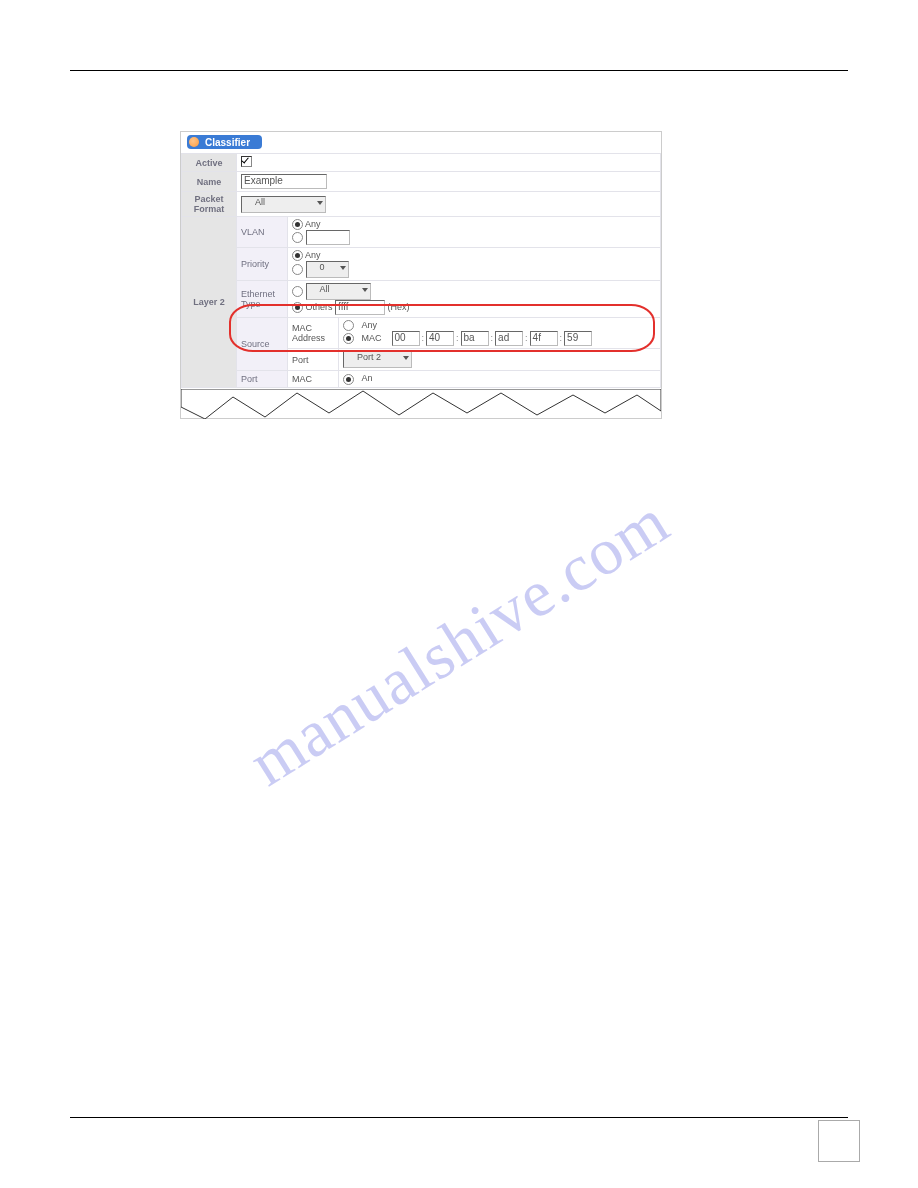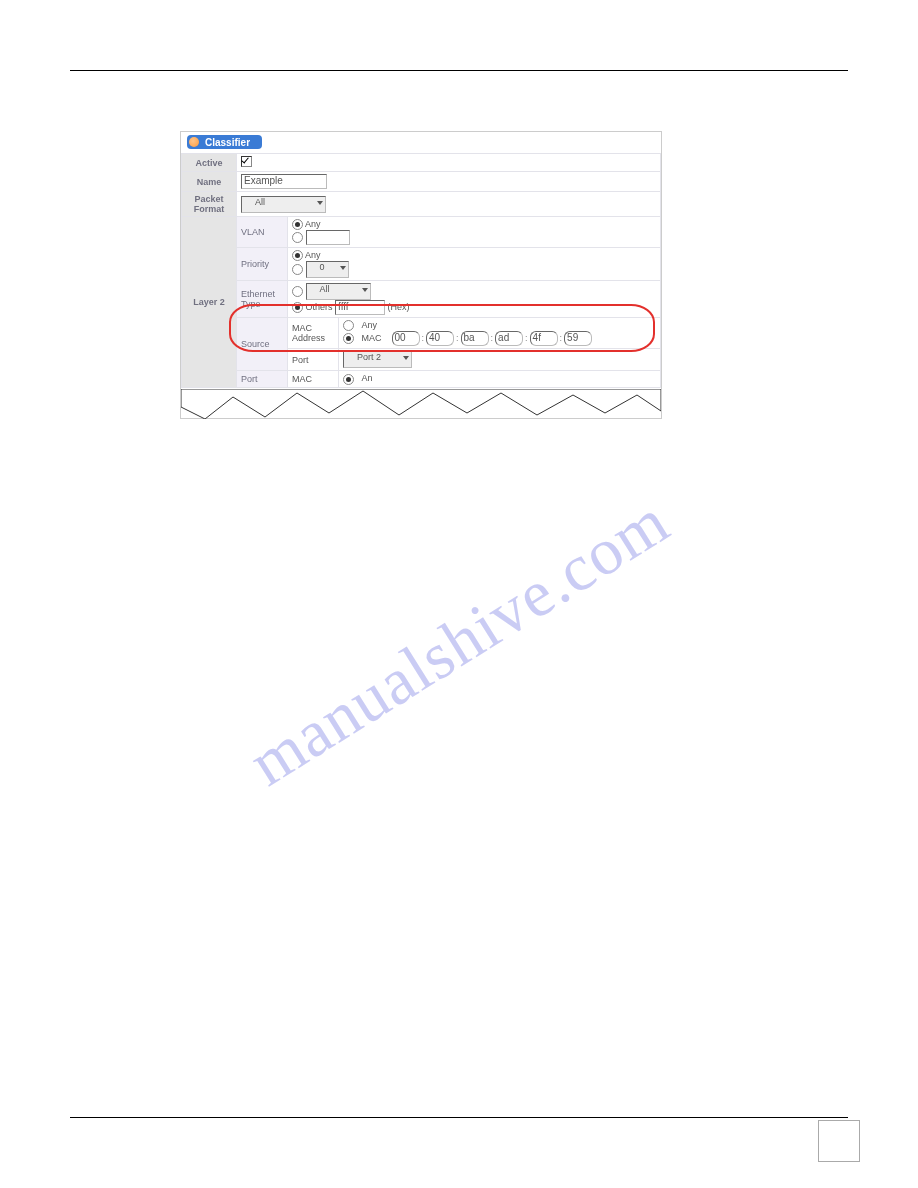--- a/index.html
+++ b/index.html
@@ -140,21 +140,20 @@
     content: "";
     position: absolute;
     left: 1px; top: -1px;
     width: 3px; height: 6px;
     border-right: 1.5px solid #000;
     border-bottom: 1.5px solid #000;
     transform: rotate(40deg);
   }
   .macbox {
     width: 22px;
-    border-radius: 6px;
   }
   .grey-sep { color:#888; margin:0 2px; }
   .highlight-ring {
     position: absolute;
     border: 2px solid #e3302c;
     border-radius: 24px / 18px;
     left: 48px;
     top: 172px;
     width: 422px;
     height: 44px;

